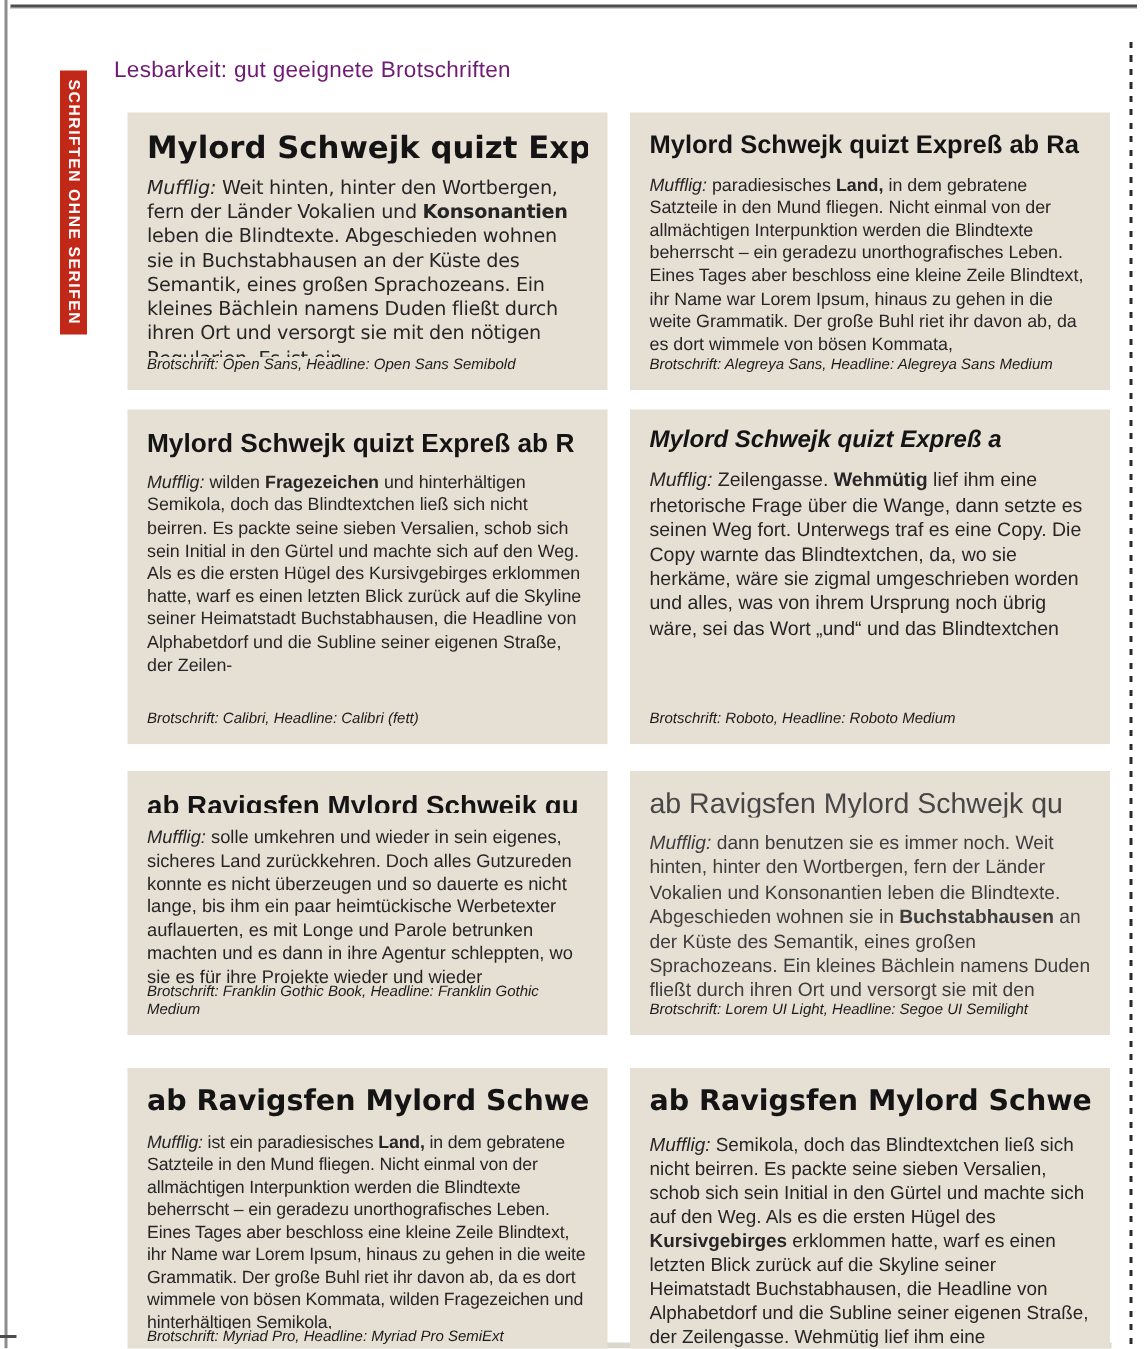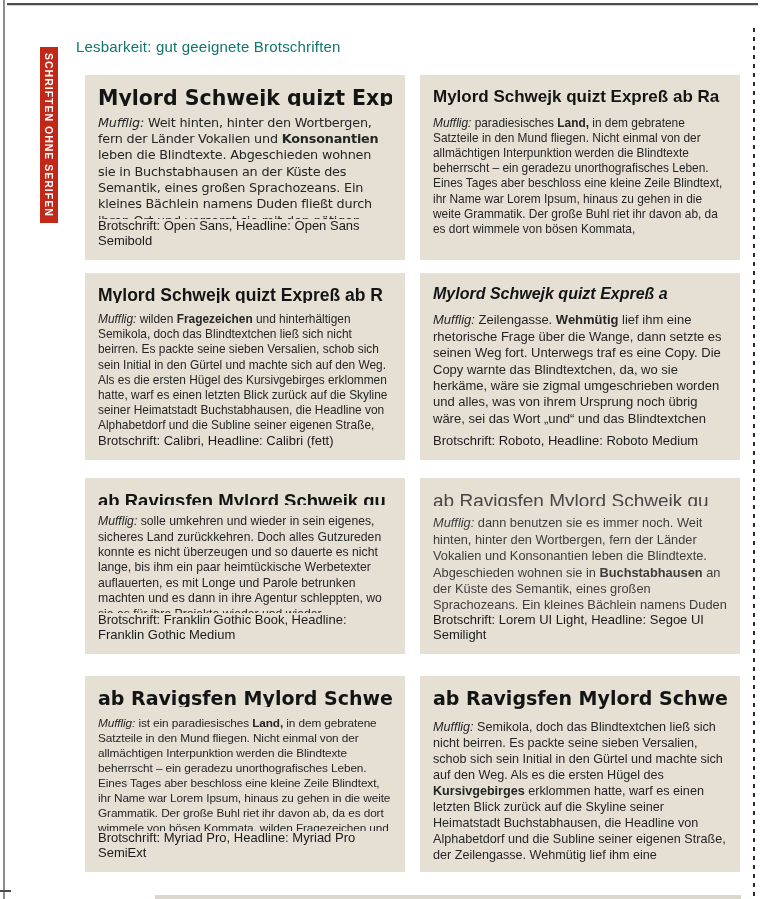--- a/index.html
+++ b/index.html
@@ -14,37 +14,37 @@
                background:repeating-linear-gradient(to bottom,#2b2b2b 0 4px,transparent 4px 9px);}
   .corner-bottom{position:absolute;left:0;top:890px;width:11px;height:2px;background:#4d4d4d;}
   .next-page-strip{position:absolute;left:155px;top:895px;width:586px;height:4px;background:#dcd7cd;}
 
   
   .side-label{position:absolute;left:40px;top:47px;width:18px;height:176px;background:var(--accent,#c22818);
               display:flex;align-items:center;justify-content:center;}
   .side-label span{writing-mode:vertical-rl;color:#ffffff;font-size:10.5px;font-weight:600;
                    letter-spacing:1px;white-space:nowrap;}
 
-  .header-title{position:absolute;left:76px;top:38px;font-size:15px;color:#0f766e;letter-spacing:.2px;}
+  .header-title{position:absolute;left:76px;top:38px;font-size:15px;color:#701a75;letter-spacing:.2px;}
 
   
   .content{position:absolute;left:85px;top:75px;width:655px;}
   .row{display:flex;gap:15px;}
   .row.r1 .card{height:185px}.row.r1{margin-bottom:13px}
-  .row.r2 .card{height:187px}.row.r2{margin-bottom:18px}
+  .row.r2 .card{height:223px}.row.r2{margin-bottom:18px}
   .row.r3 .card{height:176px}.row.r3{margin-bottom:22px}
   .row.r4 .card{height:196px}
 
   .card{width:320px;box-sizing:border-box;background:var(--cardbg,#e6e0d4);
         padding:9px 13px;display:flex;flex-direction:column;}
   .hl{margin:3px 0 9px;color:#141414;font-weight:bold;white-space:nowrap;overflow:hidden;line-height:1.15;}
   .body{margin:0;color:#252525;overflow:hidden;flex:0 1 auto;}
   .body em{font-style:italic;}
   .body strong{font-weight:bold;}
-  .caption{margin:22px 0 2px;margin-top:auto;font-size:13px;color:#1b1b1b;line-height:1.15;}
+  .caption{margin:22px 0 2px;margin-top:auto;font-size:10px;color:#1b1b1b;line-height:1.15;font-style:italic;}
 
   
   .c1 .hl{font-size:20.5px;font-family:"DejaVu Sans",sans-serif;}
   .c1 .body{font-size:12.8px;line-height:16.3px;font-family:"DejaVu Sans",sans-serif;letter-spacing:-.2px;}
   .c2 .hl{font-size:17px;}
   .c2 .body{font-size:11.9px;line-height:15.2px;}
   .c3 .hl{font-size:17.5px;}
   .c3 .body{font-size:11.9px;line-height:15.2px;}
   .c4 .hl{font-size:16px;font-style:italic;}
   .c4 .body{font-size:13px;line-height:16.4px;}
@@ -76,20 +76,21 @@
 
   <div class="row r1">
     <section class="card c1">
       <h2 class="hl">Mylord Schwejk quizt Expreß</h2>
       <p class="body"><em>Mufflig:</em><span> Weit hinten, hinter den Wortbergen, fern der Länder Vokalien und </span><strong>Konsonantien</strong><span> leben die Blindtexte. Abgeschieden wohnen sie in Buchstabhausen an der Küste des Semantik, eines großen Sprachozeans. Ein kleines Bächlein namens Duden fließt durch ihren Ort und versorgt sie mit den nötigen Regularien. Es ist ein</span></p>
       <p class="caption">Brotschrift: Open Sans, Headline: Open Sans Semibold</p>
     </section>
     <section class="card c2">
       <h2 class="hl">Mylord Schwejk quizt Expreß ab Ra</h2>
       <p class="body"><em>Mufflig:</em><span> paradiesisches </span><strong>Land,</strong><span> in dem gebratene Satzteile in den Mund fliegen. Nicht einmal von der allmächtigen Interpunktion werden die Blindtexte beherrscht – ein geradezu unorthografisches Leben. Eines Tages aber beschloss eine kleine Zeile Blindtext, ihr Name war Lorem Ipsum, hinaus zu gehen in die weite Grammatik. Der große Buhl riet ihr davon ab, da es dort wimmele von bösen Kommata,</span></p>
+      <p class="caption">Brotschrift: Alegreya Sans, Headline: Alegreya Sans Medium</p>
     </section>
   </div>
 
   <div class="row r2">
     <section class="card c3">
       <h2 class="hl">Mylord Schwejk quizt Expreß ab R</h2>
       <p class="body"><em>Mufflig:</em><span> wilden </span><strong>Fragezeichen</strong><span> und hinterhältigen Semikola, doch das Blindtextchen ließ sich nicht beirren. Es packte seine sieben Versalien, schob sich sein Initial in den Gürtel und machte sich auf den Weg. Als es die ersten Hügel des Kursivgebirges erklommen hatte, warf es einen letzten Blick zurück auf die Skyline seiner Heimatstadt Buchstabhausen, die Headline von Alphabetdorf und die Subline seiner eigenen Straße, der Zeilen-</span></p>
       <p class="caption">Brotschrift: Calibri, Headline: Calibri (fett)</p>
     </section>
     <section class="card c4">

